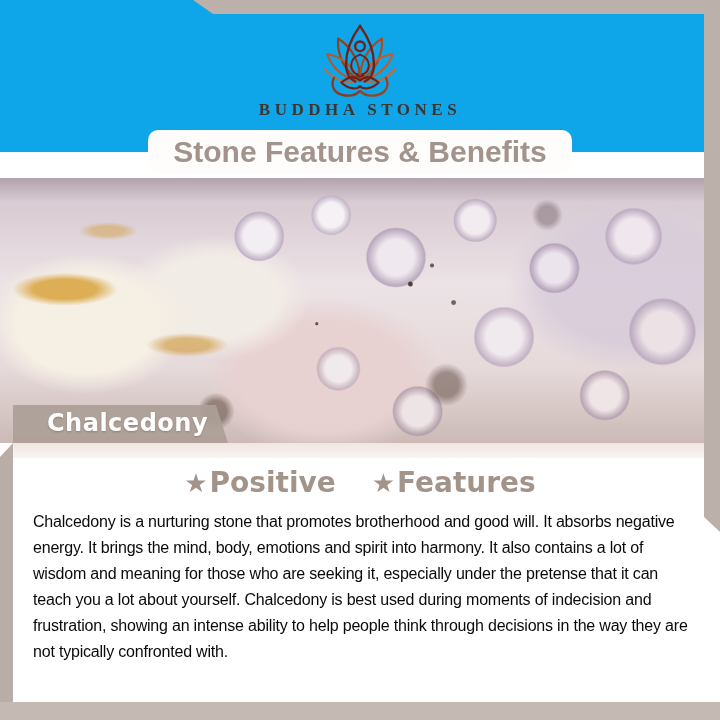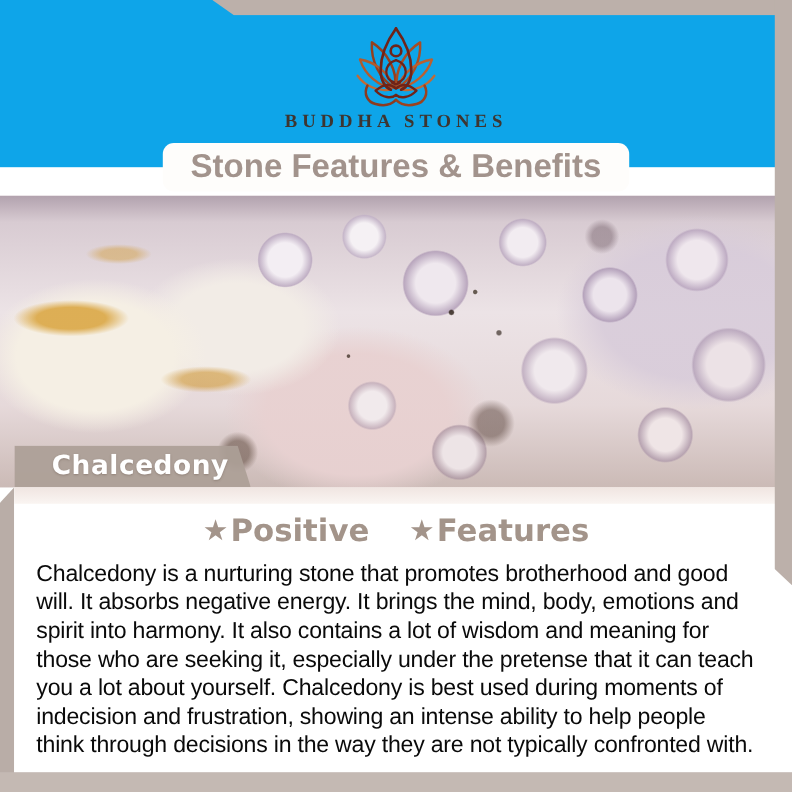--- a/index.html
+++ b/index.html
@@ -59,21 +59,21 @@
 
   
   .tagline{position:absolute;left:0;top:466px;width:720px;z-index:1;
     display:flex;justify-content:center;gap:36px;
     font-family:"DejaVu Sans",sans-serif;font-weight:700;font-size:28px;color:#a3948a;}
   .tagline .tag{display:flex;align-items:center;}
   .tagline .star{font-size:26px;margin-right:2px;}
 
   
   .desc{position:absolute;left:33px;top:509px;width:656px;margin:0;z-index:1;
-    font-size:21px;line-height:26px;letter-spacing:-0.2px;color:#0a0a0a;font-weight:400;}
+    font-size:16px;line-height:26px;letter-spacing:-0.2px;color:#0a0a0a;font-weight:400;}
 
   
   .frame{position:absolute;z-index:6;}
   .frame-top{left:0;top:0;width:720px;height:14px;background:#bcb0aa;
     clip-path:polygon(193px 0, 720px 0, 720px 14px, 213px 14px);}
   .frame-right{right:0;top:0;width:16px;height:532px;background:#bcb0aa;
     clip-path:polygon(0 0, 16px 0, 16px 532px, 0 517px);}
   .frame-left{left:0;top:443px;width:13px;height:277px;background:#b9ada7;
     clip-path:polygon(0 14px, 13px 0, 13px 277px, 0 277px);}
   .frame-bottom{left:0;top:702px;width:720px;height:18px;background:#c4b9b3;}

